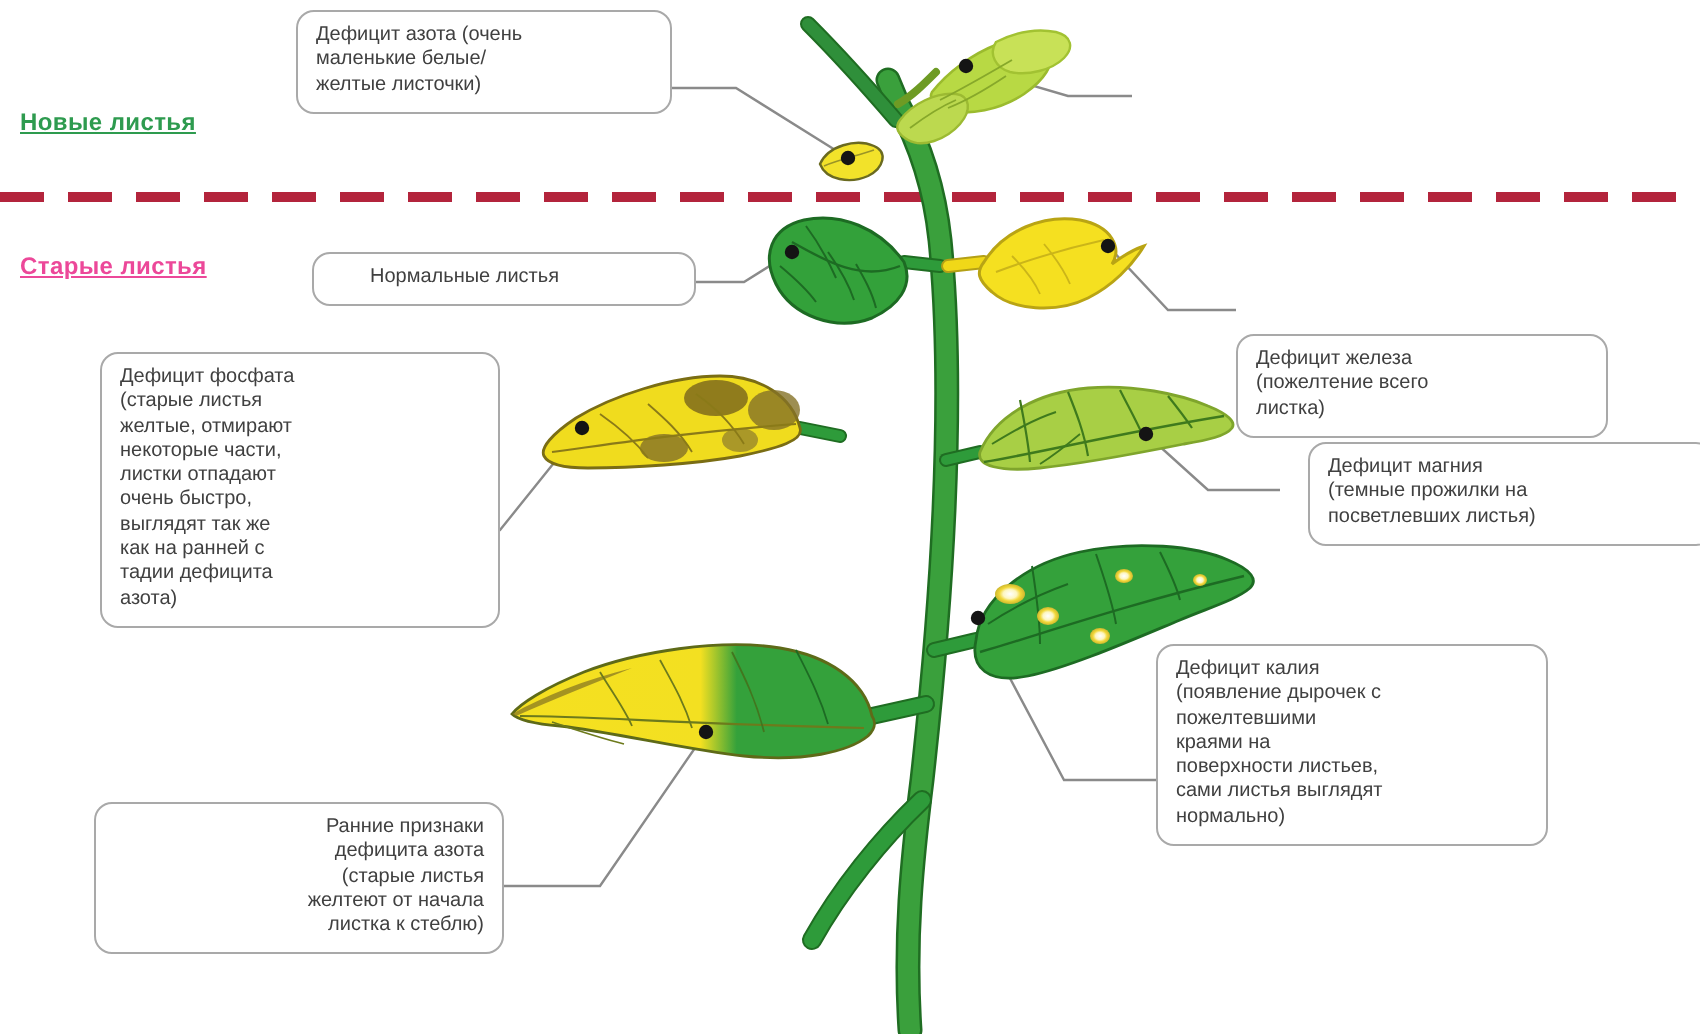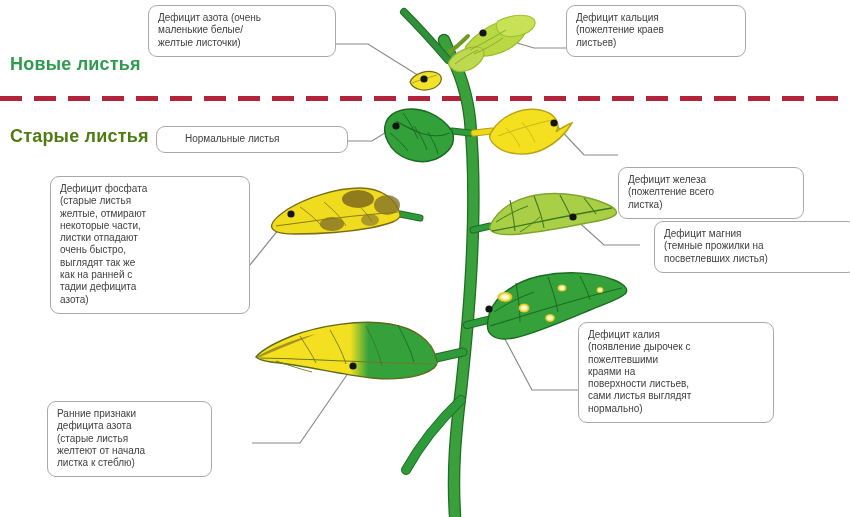--- a/index.html
+++ b/index.html
@@ -12,33 +12,34 @@
     width: 850px;
     height: 517px;
     background: #ffffff;
     font-family: "Liberation Sans", sans-serif;
     overflow: hidden;
   }
   
   .section-label {
     position: absolute;
     font-weight: bold;
-    font-size: 18px;
+    font-size: 12px;
     letter-spacing: 0.2px;
     white-space: nowrap;
+    text-decoration: underline;
   }
   #label-new {
     left: 10px;
     top: 54px;
     color: #2e9b4f;
   }
   #label-old {
     left: 10px;
     top: 126px;
-    color: #4d7c0f;
+    color: #ec4899;
   }
   
   #divider {
     position: absolute;
     left: 0;
     top: 96px;
     width: 850px;
     height: 5px;
     background-image: repeating-linear-gradient(
       to right,
@@ -302,23 +303,20 @@
       <circle cx="291" cy="214" r="3.6"></circle>
       <circle cx="489" cy="309" r="3.6"></circle>
       <circle cx="353" cy="366" r="3.6"></circle>
     </g>
   </svg>
 
   <div class="callout" id="callout-nitrogen-top" style="left:148px; top:5px; width:188px;">Дефицит азота (очень
 маленькие белые/
 желтые листочки)</div>
 
-  <div class="callout" id="callout-calcium" style="left:566px; top:5px; width:180px;">Дефицит кальция
-(пожелтение краев
-листьев)</div>
 
   <div class="callout" id="callout-normal" style="left:156px; top:126px; width:192px;padding-left:28px;">Нормальные листья</div>
 
   <div class="callout" id="callout-iron" style="left:618px; top:123px; width:186px;margin-top:44px;">Дефицит железа
 (пожелтение всего
 листка)</div>
 
   <div class="callout" id="callout-magnesium" style="left:640px; top:221px; width:203px;margin-left:14px;">Дефицит магния
 (темные прожилки на
 посветлевших листья)</div>
@@ -335,19 +333,19 @@
 азота)</div>
 
   <div class="callout" id="callout-potassium" style="left:578px; top:322px; width:196px;">Дефицит калия
 (появление дырочек с
 пожелтевшими
 краями на
 поверхности листьев,
 сами листья выглядят
 нормально)</div>
 
-  <div class="callout" id="callout-nitrogen-early" style="left:47px; top:401px; width:165px;">Ранние признаки
+  <div class="callout" id="callout-nitrogen-early" style="left:47px; top:401px; width:205px;text-align:right;">Ранние признаки
 дефицита азота
 (старые листья
 желтеют от начала
 листка к стеблю)</div>
 
 </div>
 
 </body></html>

